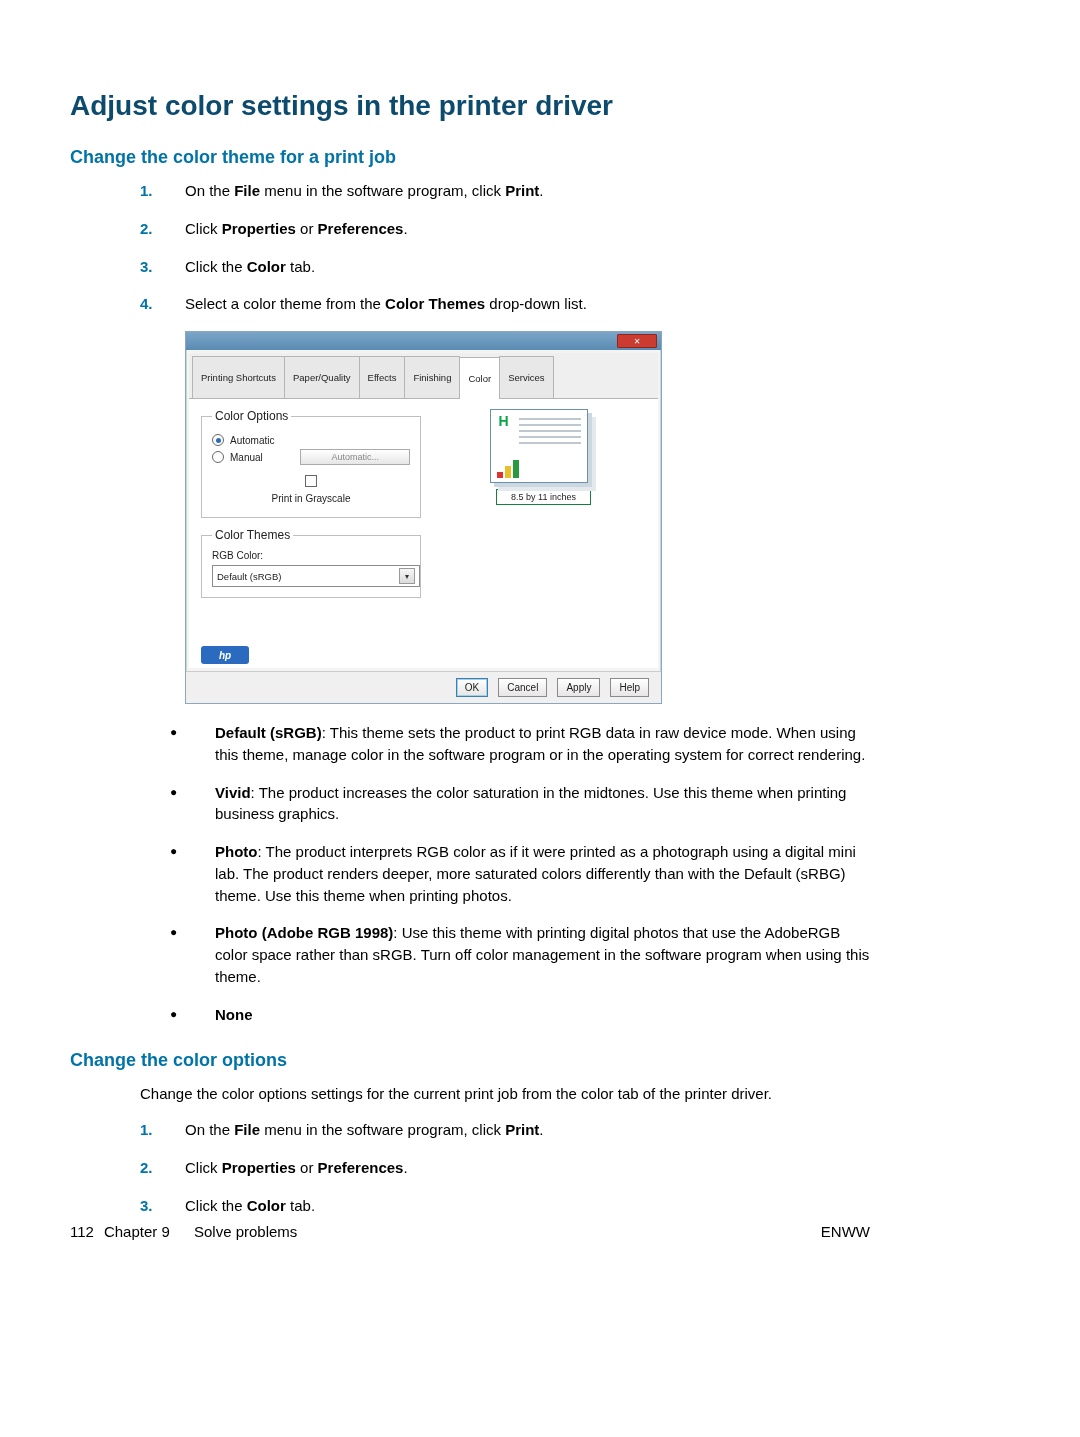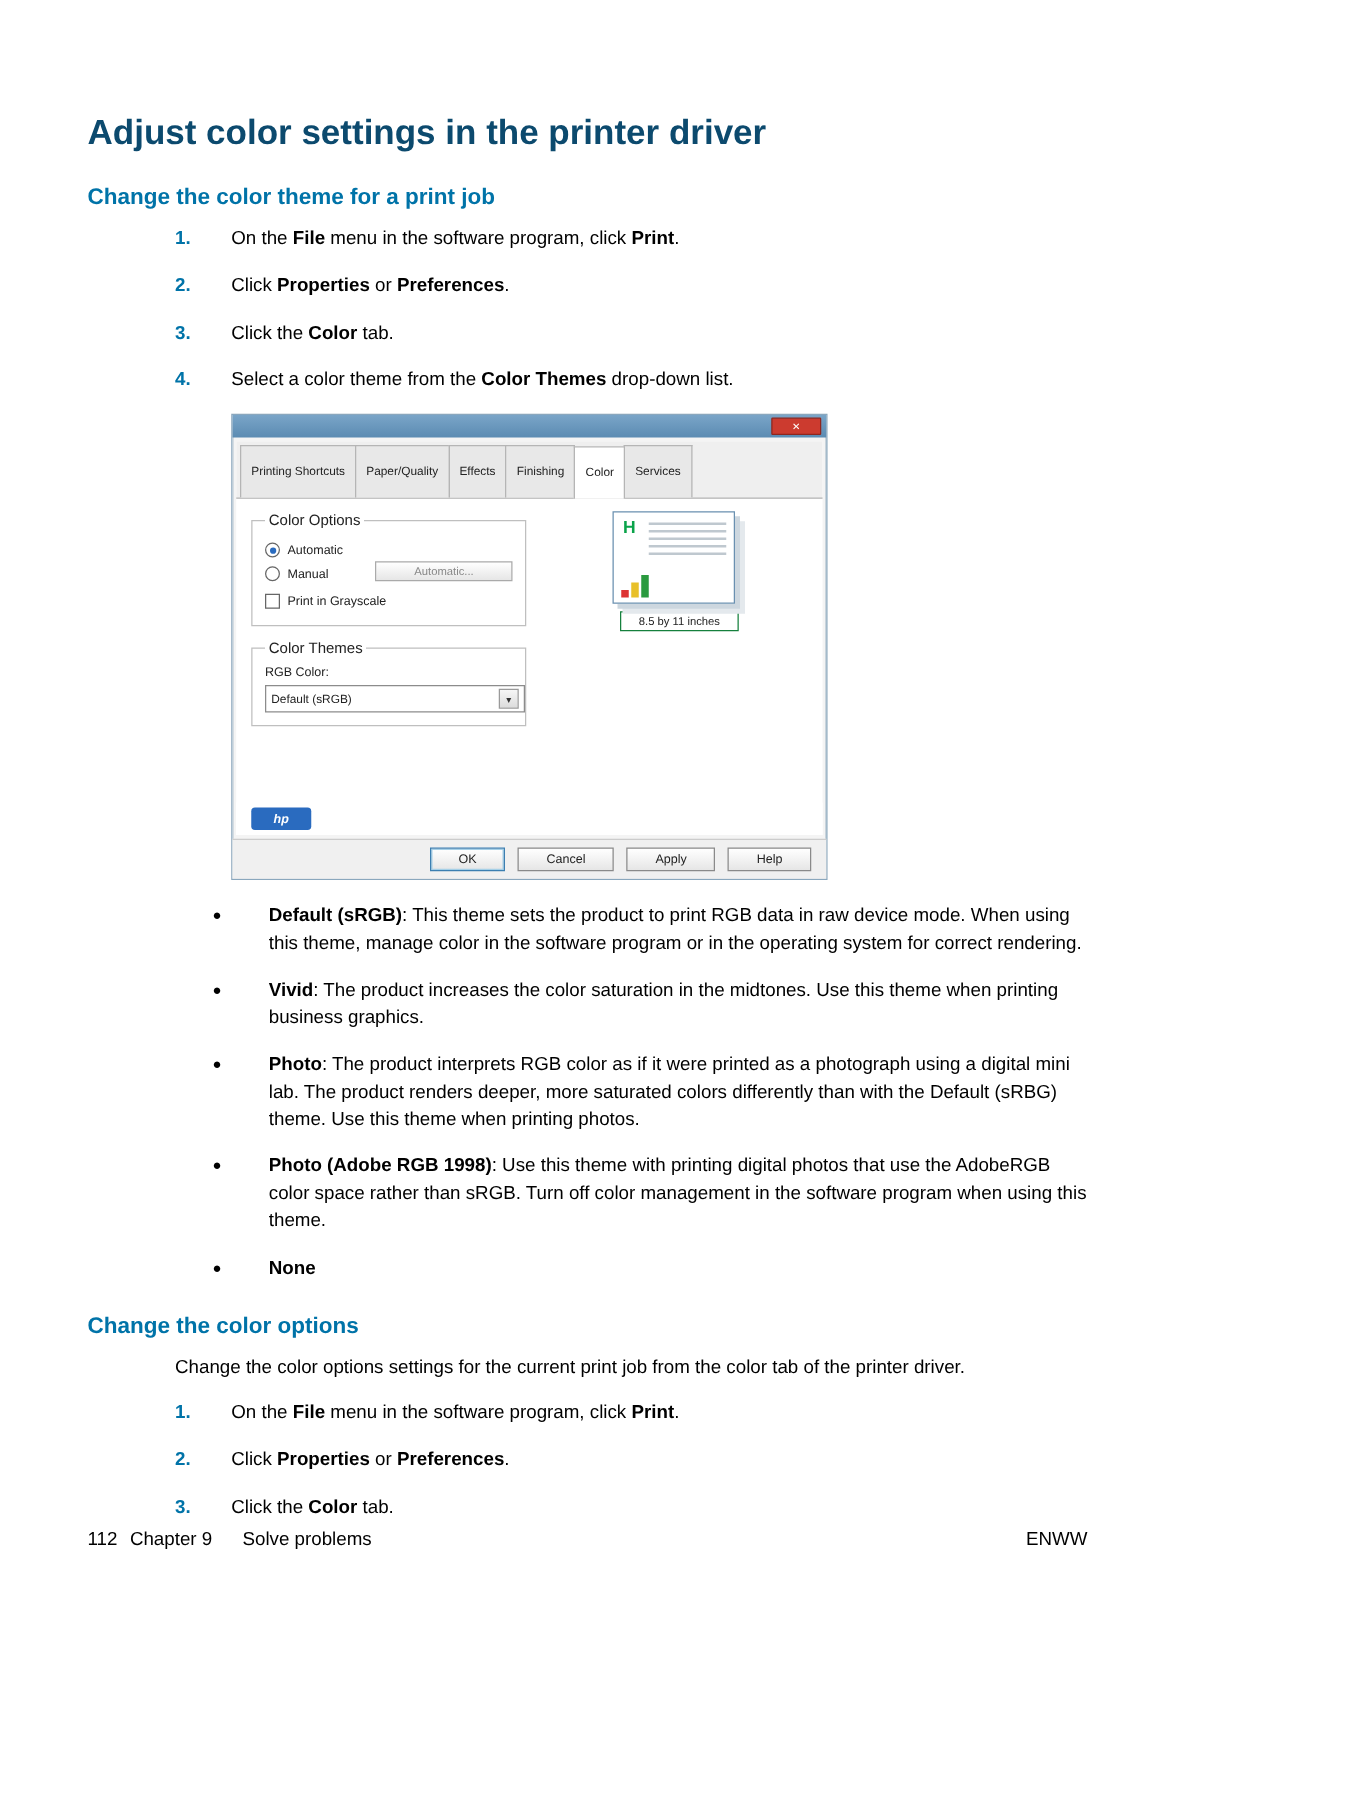--- a/index.html
+++ b/index.html
@@ -132,21 +132,21 @@
   .tab.active { background: #fff; position: relative; top: 1px; }
   .tab-content { display: flex; padding: 10px 12px 18px 12px; min-height: 215px; }
   .left-col { flex: 0 0 220px; }
   .right-col { flex: 1; padding-left: 20px; }
   fieldset.fs {
     border: 1px solid #bfbfbf;
     padding: 8px 10px 10px 10px;
     margin: 0 0 10px 0;
   }
   fieldset.fs legend { font-size: 12px; padding: 0 3px; }
-  .radio-row { display: flex; align-items: flex-end; margin: 3px 0; gap: 6px; }
+  .radio-row { display: flex; align-items: center; margin: 3px 0; gap: 6px; }
   .radio { width: 10px; height: 10px; border: 1px solid #666; border-radius: 50%; display:inline-flex; align-items:center; justify-content:center; }
   .radio.checked::after { content:""; width:5px; height:5px; background:#2a6bbf; border-radius:50%; }
   .chk { width:10px; height:10px; border:1px solid #666; display:inline-block; }
   .settings-btn {
     margin-left: auto;
     padding: 2px 30px;
     border: 1px solid #aaa;
     background: linear-gradient(#fff,#e6e6e6);
     color: #888;
     font-size: 9px;
@@ -199,21 +199,21 @@
     display:flex; align-items:center; justify-content:center;
     color:#fff; font-size:10px; font-style:italic; font-weight:bold;
   }
   .dlg-buttons {
     background:#f0f0f0;
     border-top:1px solid #ccc;
     padding: 6px 12px;
     display:flex; justify-content:flex-end; gap:10px;
   }
   .dlg-btn {
-    padding: 3px 22px;
+    padding: 3px 8px;
     border: 1px solid #8a8a8a;
     background: linear-gradient(#fff,#e6e6e6);
     font-size: 10px;
   }
   .dlg-btn.primary { border-color:#3c7fb1; box-shadow:0 0 0 1px #a6d0e7 inset; }
 </style>
 </head>
 <body>
 
 <div class="page">
@@ -258,21 +258,21 @@
               <legend>Color Options</legend>
               <div class="radio-row">
                 <span class="radio checked"></span>
                 <span>Automatic</span>
               </div>
               <div class="radio-row">
                 <span class="radio"></span>
                 <span>Manual</span>
                 <span class="settings-btn">Automatic...</span>
               </div>
-              <div class="radio-row" style="margin-top:10px;">
+              <div class="radio-row" style="margin-top:10px;flex-direction:column;">
                 <span class="chk"></span>
                 <span>Print in Grayscale</span>
               </div>
             </fieldset>
             <fieldset class="fs">
               <legend>Color Themes</legend>
               <div style="margin-bottom:4px;">RGB Color:</div>
               <div class="select-box">
                 <span>Default (sRGB)</span>
                 <span class="arrow">▾</span>

